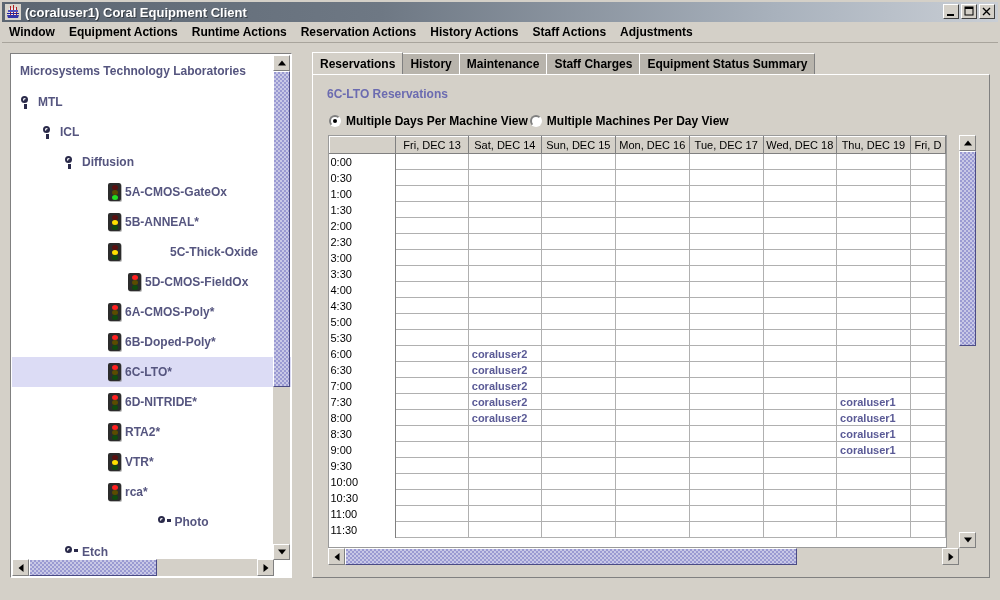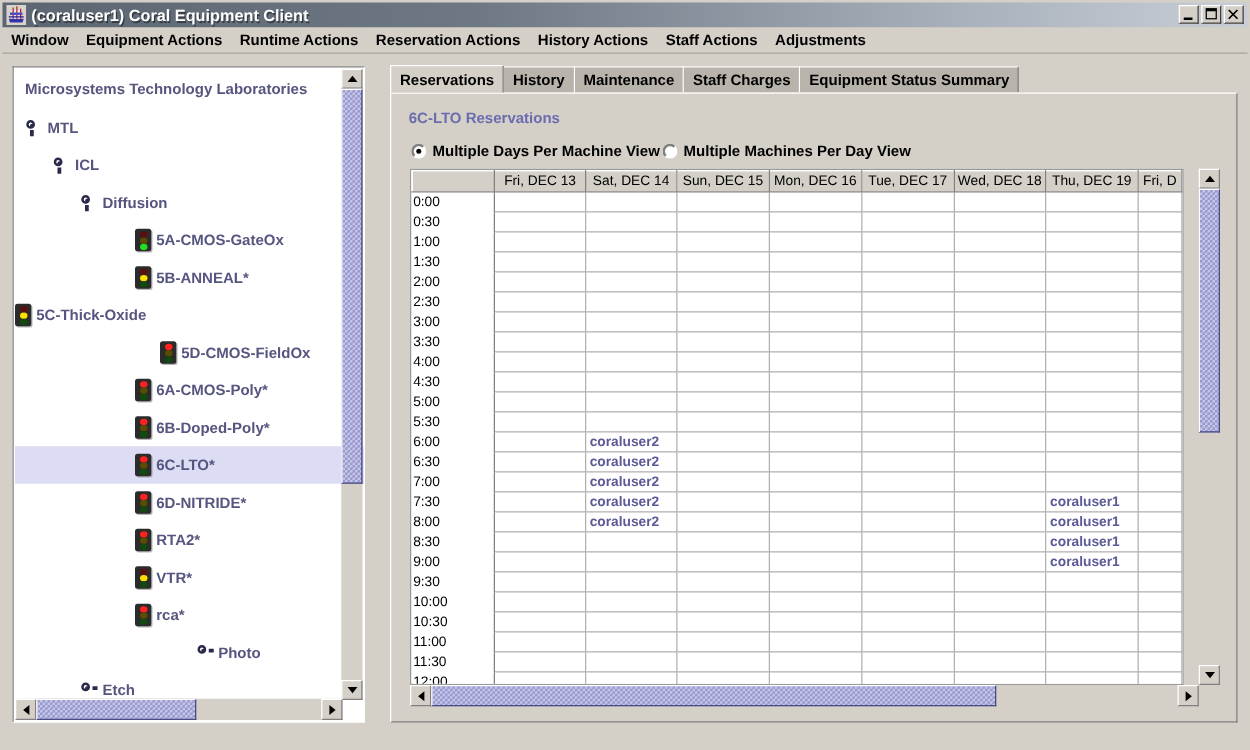--- a/index.html
+++ b/index.html
@@ -392,21 +392,21 @@
             <span class="tree-label">5A-CMOS-GateOx</span>
           </div>
           <div class="tree-row" style="padding-left: 96px;">
             <span class="tl">
               <i class="l1 red-off"></i>
               <i class="l2 yel-on"></i>
               <i class="l3 grn-off"></i>
             </span>
             <span class="tree-label">5B-ANNEAL*</span>
           </div>
-          <div class="tree-row" style="">
+          <div class="tree-row" style="padding-left: 96px; gap: 45px;">
             <span class="tl">
               <i class="l1 red-off"></i>
               <i class="l2 yel-on"></i>
               <i class="l3 grn-off"></i>
             </span>
             <span class="tree-label">5C-Thick-Oxide</span>
           </div>
           <div class="tree-row" style="padding-left: 116px;">
             <span class="tl">
               <i class="l1 red-on"></i>
@@ -802,31 +802,20 @@
                     <td style="width: 75px;"></td>
                     <td style="width: 75px;"></td>
                     <td style="width: 75px;"></td>
                     <td style="width: 75px;"></td>
                     <td style="width: 74px;"></td>
                     <td style="width: 75px;"></td>
                     <td style="width: 36px;"></td>
                   </tr>
                   <tr>
                     <td class="timecell" style="width: 76px;">11:30</td>
-                    <td style="width: 75px;"></td>
-                    <td style="width: 75px;"></td>
-                    <td style="width: 75px;"></td>
-                    <td style="width: 75px;"></td>
-                    <td style="width: 75px;"></td>
-                    <td style="width: 74px;"></td>
-                    <td style="width: 75px;"></td>
-                    <td style="width: 36px;"></td>
-                  </tr>
-                  <tr>
-                    <td class="timecell" style="width: 76px;">12:00</td>
                     <td style="width: 75px;"></td>
                     <td style="width: 75px;"></td>
                     <td style="width: 75px;"></td>
                     <td style="width: 75px;"></td>
                     <td style="width: 75px;"></td>
                     <td style="width: 74px;"></td>
                     <td style="width: 75px;"></td>
                     <td style="width: 36px;"></td>
                   </tr>
                 </tbody>

